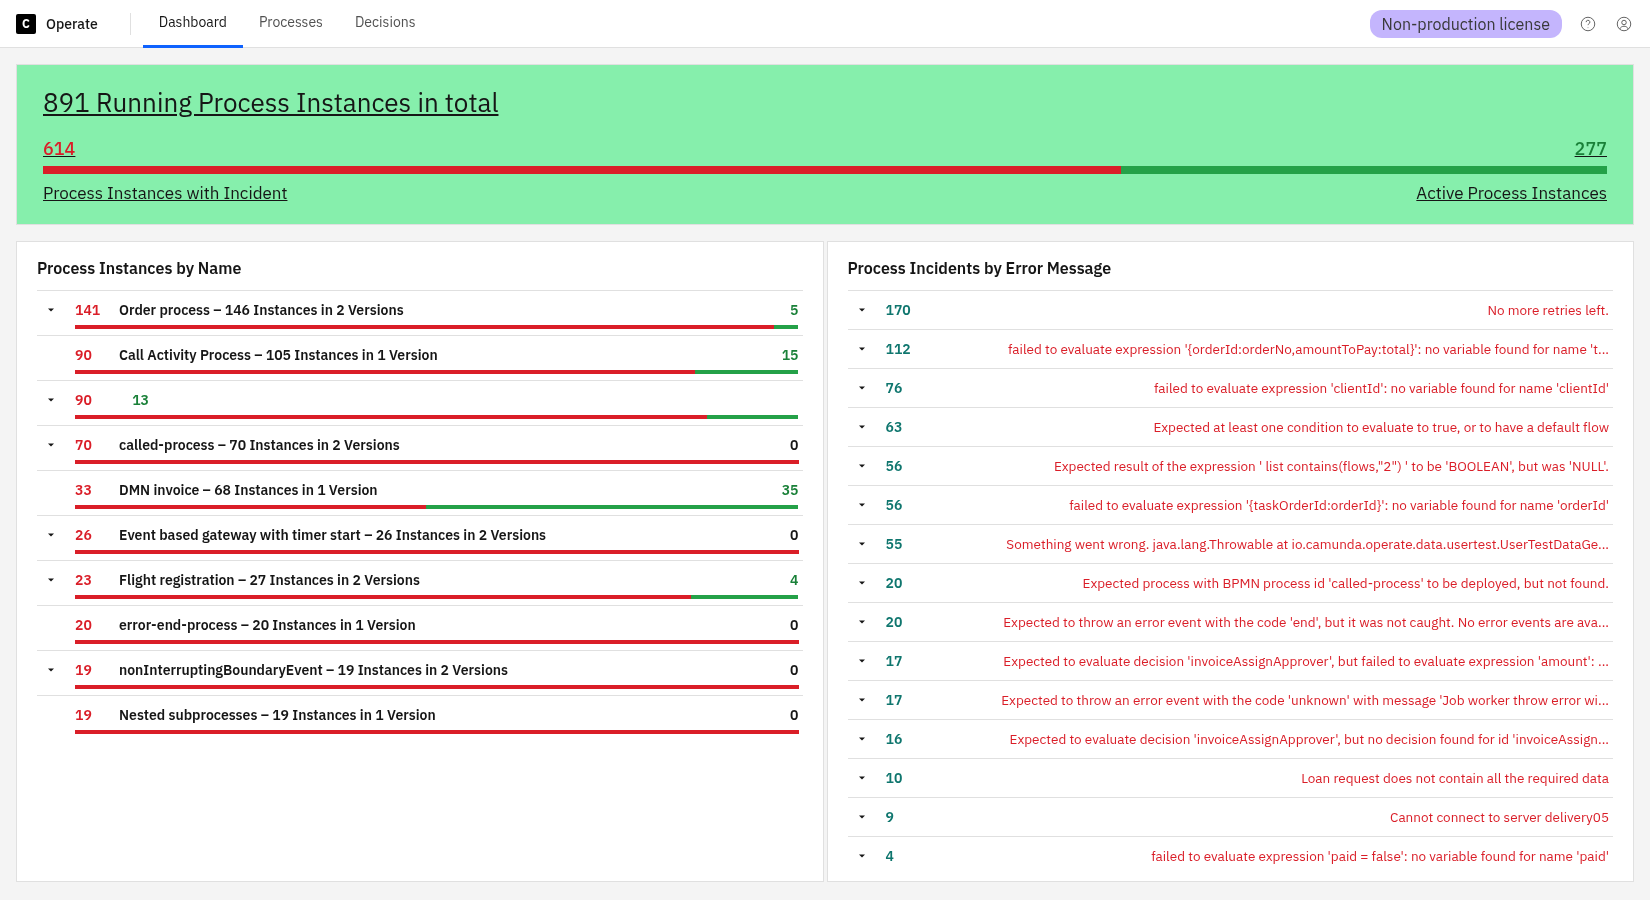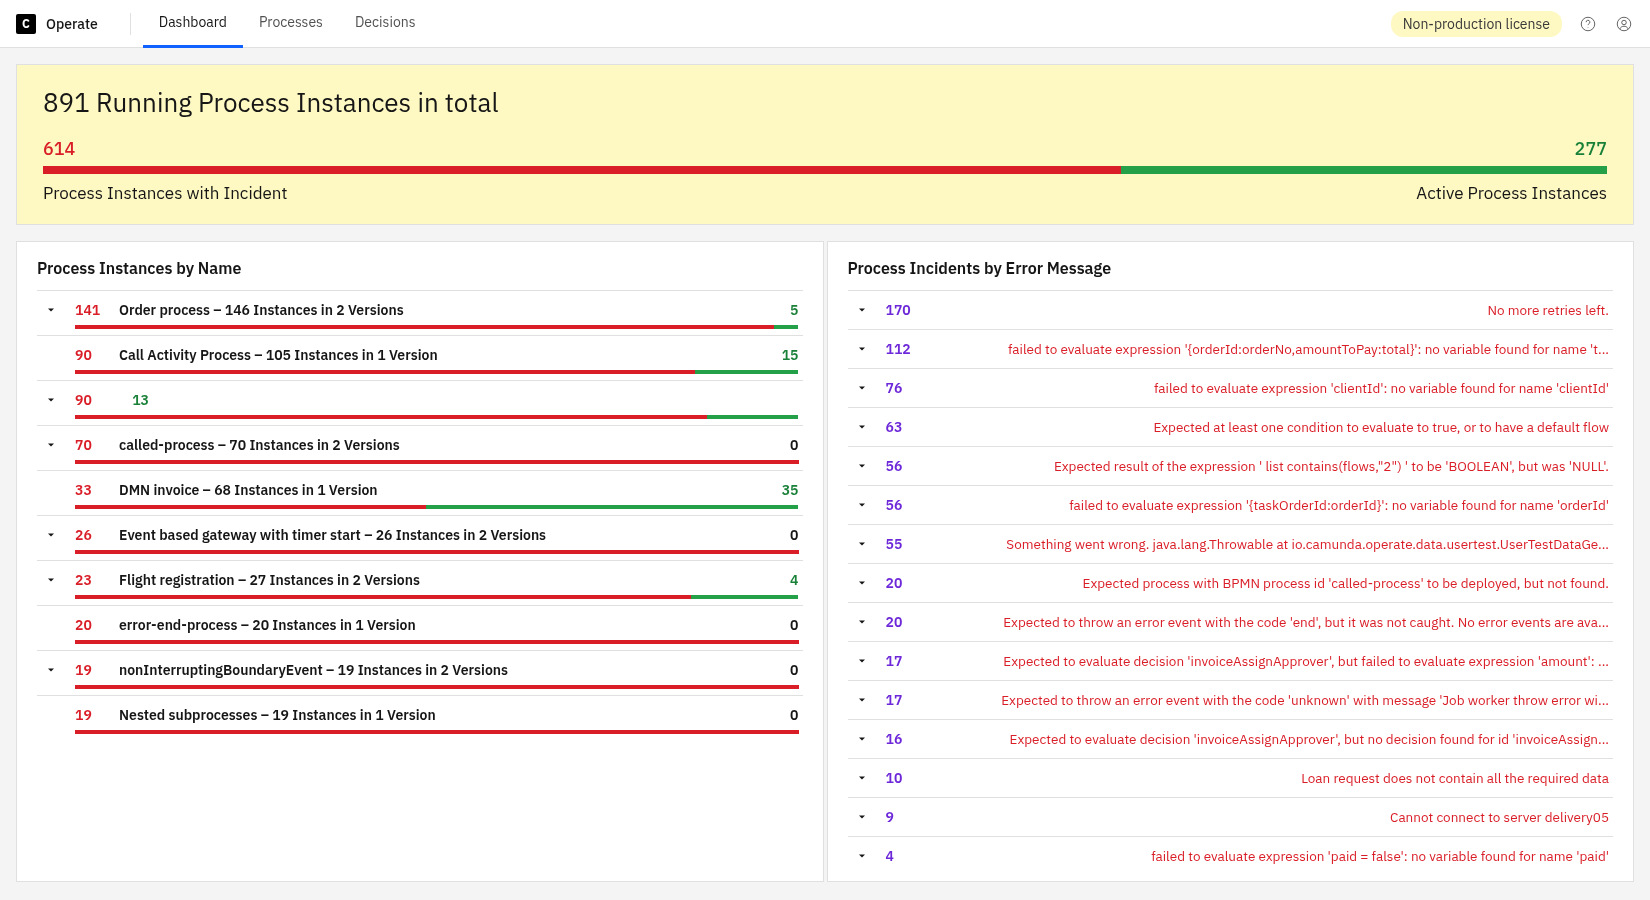--- a/index.html
+++ b/index.html
@@ -31,34 +31,34 @@
   .brand-name { font-size:14px; font-weight:500; }
   .divider { width:1px; height:22px; background:#e0e0e0; margin: 0 12px; }
   .nav { display:flex; }
   .nav-item {
     padding: 0 16px; height:48px; display:flex; align-items:center;
     font-size:14px; color:#525252; cursor:pointer; border-bottom:3px solid transparent;
   }
   .nav-item.active { color:#161616; border-bottom-color:#0f62fe; }
   .topbar-right { margin-left:auto; display:flex; align-items:center; gap:16px; }
   .license-pill {
-    font-size:14px; padding:4px 12px; border-radius:12px; background:#fef9c3; color:#393939;
+    font-size:16px; padding:4px 12px; border-radius:12px; background:#c4b5fd; color:#393939;
   }
   .icon-btn {
     width:20px; height:20px; display:flex; align-items:center; justify-content:center;
     color:#525252; cursor:pointer;
   }
   .icon-btn svg { width:18px; height:18px; stroke:#525252; fill:none; stroke-width:1.2; }
 
   
   .page { padding: 16px; }
 
   
   .overview {
-    background:#fef9c3; border:1px solid #e0e0e0; padding: 20px 26px;
+    background:#86efac; border:1px solid #e0e0e0; padding: 20px 26px; text-decoration: underline;
   }
   .ov-title { font-size:26px; font-weight:400; margin-bottom:18px; }
   .ov-counts { display:flex; justify-content:space-between; font-size:18px; font-weight:500; }
   .ov-red { color:#da1e28; }
   .ov-green { color:#198038;text-align:center; }
   .ov-bar { display:flex; height:8px; margin-top:6px; }
   .ov-bar .seg-red { background:#da1e28; }
   .ov-bar .seg-green { background:#24a148; }
   .ov-labels { display:flex; justify-content:space-between; margin-top:8px; font-size:17px; font-weight:400; }
 
@@ -91,21 +91,21 @@
   .proc-bar { display:flex; height:4px; margin-top:6px; margin-left:34px; }
   .proc-bar .seg-red { background:#da1e28; }
   .proc-bar .seg-green { background:#24a148; }
 
   
   .inc-row {
     border-top:1px solid #e0e0e0;
     padding:10px 4px;
     display:flex; align-items:center; gap:14px;
   }
-  .inc-count { width:32px; text-align:left; color:#6d28d9; font-weight:600; font-size:14px; }
+  .inc-count { width:32px; text-align:left; color:#0f766e; font-weight:600; font-size:14px; }
   .inc-msg {
     flex:1; color:#da1e28; font-size:13.5px;
     white-space:nowrap; overflow:hidden; text-overflow:ellipsis;text-align:right;
   }
 </style>
 </head>
 <body>
 
 <div class="topbar">
   <div class="brand">

